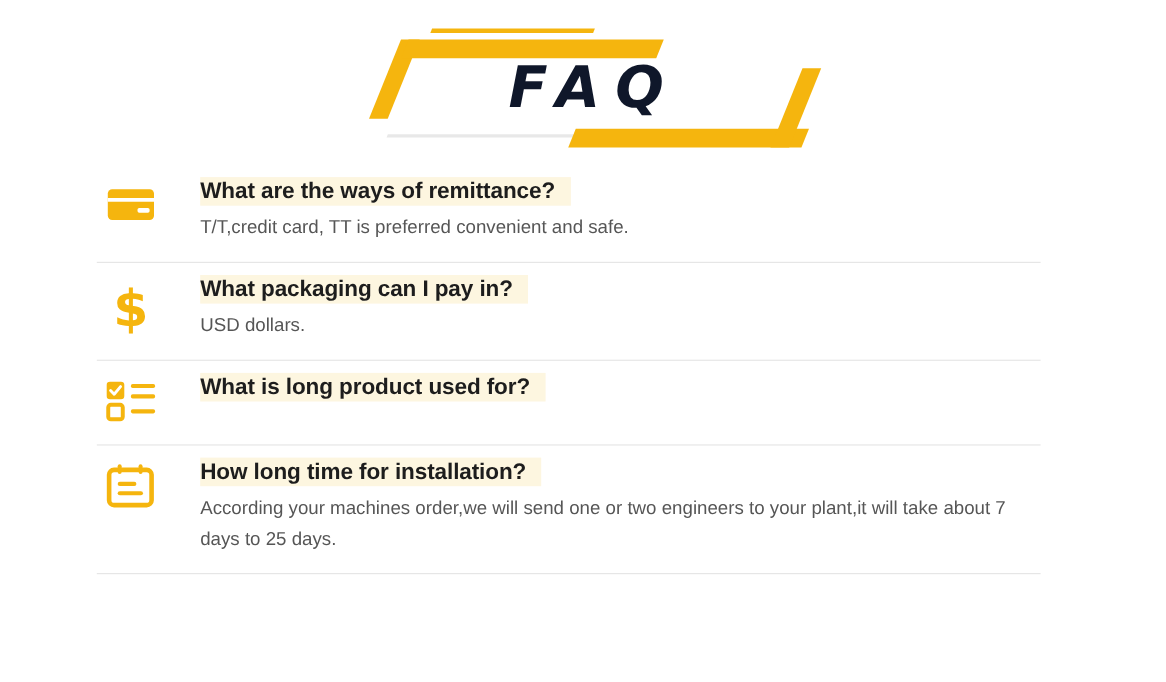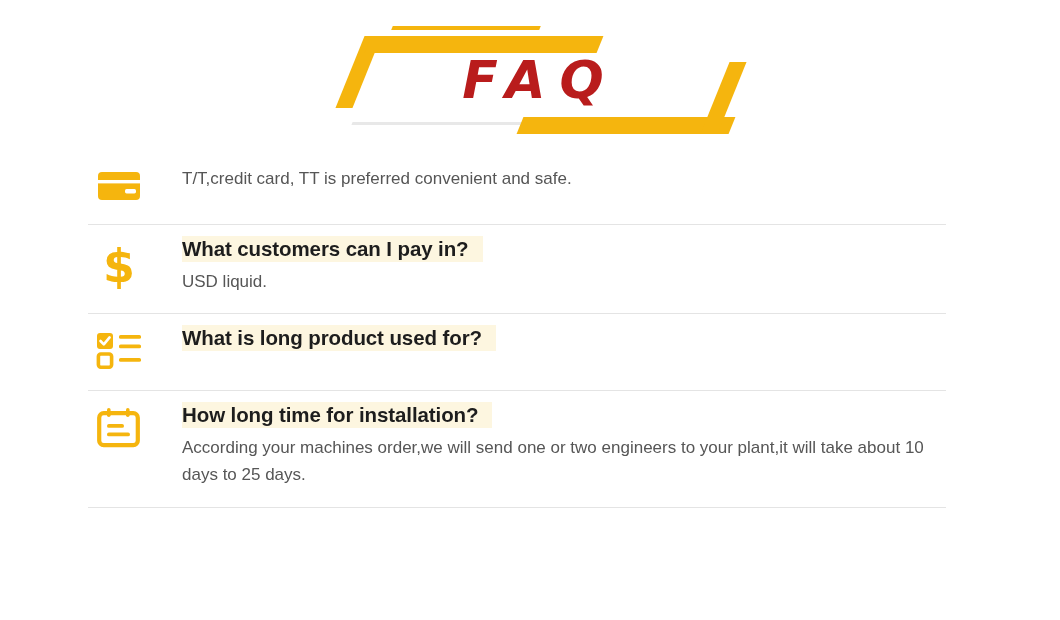--- a/index.html
+++ b/index.html
@@ -97,21 +97,21 @@
     position: absolute;
     left: 0;
     top: 40px;
     width: 420px;
     text-align: center;
     font-family: "DejaVu Sans", sans-serif;
     font-size: 52px;
     font-weight: bold;
     font-style: italic;
     letter-spacing: 14px;
-    color: #b91c1c;
+    color: #0f172a;
     line-height: 1;
   }
 
   
   .faq-list {
     position: absolute;
     left: 88px;
     top: 150px;
     width: 858px;
   }
@@ -180,33 +180,34 @@
 
     <div class="faq-item">
       <div class="faq-icon">
         <svg width="46" height="40" viewBox="0 0 46 40">
           <rect x="2" y="6" width="42" height="28" rx="4" fill="#F5B50E"></rect>
           <rect x="2" y="14" width="42" height="3.4" fill="#ffffff"></rect>
           <rect x="29" y="23" width="11" height="4.4" rx="1.6" fill="#ffffff"></rect>
         </svg>
       </div>
       <div class="faq-text">
+        <div><span class="faq-q">What are the ways of remittance?</span></div>
         <p class="faq-a">T/T,credit card, TT is preferred convenient and safe.</p>
       </div>
     </div>
 
     <div class="faq-item">
       <div class="faq-icon">
         <svg width="46" height="52" viewBox="0 0 46 52">
           <text x="23" y="41" font-family="'DejaVu Sans', sans-serif" font-size="46" font-weight="bold" fill="#F5B50E" text-anchor="middle">$</text>
         </svg>
       </div>
       <div class="faq-text">
-        <div><span class="faq-q">What customers can I pay in?</span></div>
-        <p class="faq-a">USD liquid.</p>
+        <div><span class="faq-q">What packaging can I pay in?</span></div>
+        <p class="faq-a">USD dollars.</p>
       </div>
     </div>
 
     <div class="faq-item">
       <div class="faq-icon">
         <svg width="46" height="42" viewBox="0 0 46 42">
           <rect x="1" y="3" width="16" height="16" rx="3" fill="#F5B50E"></rect>
           <path d="M4.5 11 L7.8 14.4 L13.6 7.4" stroke="#ffffff" stroke-width="2.6" fill="none" stroke-linecap="round" stroke-linejoin="round"></path>
           <rect x="2.4" y="24" width="13.2" height="13.2" rx="2.4" fill="none" stroke="#F5B50E" stroke-width="3.6"></rect>
           <rect x="23" y="5" width="22" height="3.8" rx="1.6" fill="#F5B50E"></rect>
@@ -224,18 +225,18 @@
         <svg width="46" height="44" viewBox="0 0 46 44">
           <rect x="11" y="1" width="3.6" height="9" rx="1.8" fill="#F5B50E"></rect>
           <rect x="30" y="1" width="3.6" height="9" rx="1.8" fill="#F5B50E"></rect>
           <rect x="3.2" y="6.2" width="38.6" height="32" rx="4.5" fill="none" stroke="#F5B50E" stroke-width="4.2"></rect>
           <rect x="11" y="17" width="17" height="3.8" rx="1.9" fill="#F5B50E"></rect>
           <rect x="11" y="25.5" width="23" height="3.8" rx="1.9" fill="#F5B50E"></rect>
         </svg>
       </div>
       <div class="faq-text">
         <div><span class="faq-q">How long time for installation?</span></div>
-        <p class="faq-a">According your machines order,we will send one or two engineers to your plant,it will take about 10 days to 25 days.</p>
+        <p class="faq-a">According your machines order,we will send one or two engineers to your plant,it will take about 7 days to 25 days.</p>
       </div>
     </div>
 
   </div>
 </div>
 
 </body></html>

